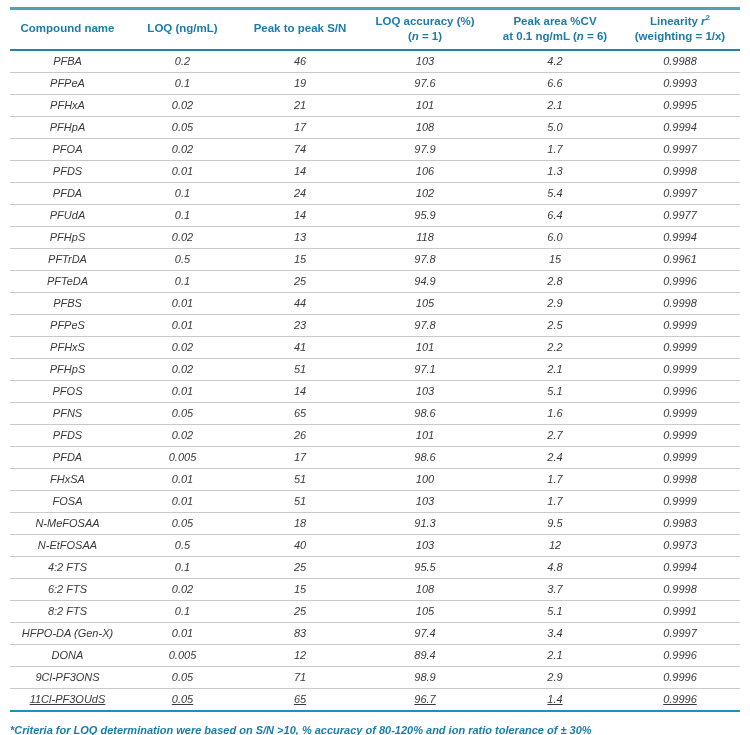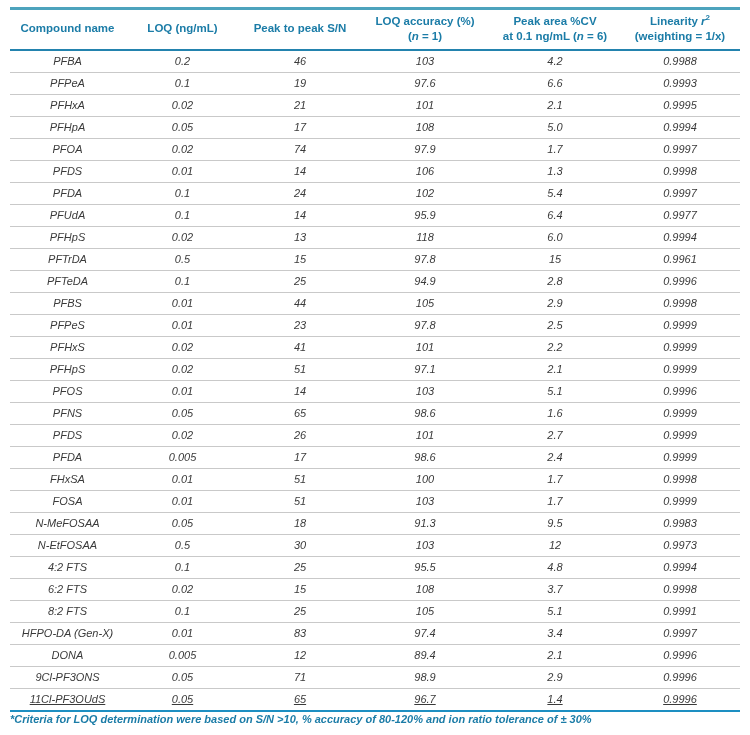--- a/index.html
+++ b/index.html
@@ -56,21 +56,21 @@
     padding: 0 2px;
     border-bottom: 1px solid #c9c9c9;
     white-space: nowrap;
     overflow: hidden;
   }
   tbody tr:last-child td {
     border-bottom: none;
     text-decoration: underline;
   }
   .footnote {
-    margin-top: 1px;
+    margin-top: 12px;
     color: #1b7ca7;
     font-weight: bold;
     font-style: italic;
     font-size: 11px;
     text-align: left;
   }
 </style>
 </head>
 <body>
 
@@ -267,21 +267,21 @@
           <td>N-MeFOSAA</td>
           <td>0.05</td>
           <td>18</td>
           <td>91.3</td>
           <td>9.5</td>
           <td>0.9983</td>
         </tr>
         <tr>
           <td>N-EtFOSAA</td>
           <td>0.5</td>
-          <td>30</td>
+          <td>40</td>
           <td>103</td>
           <td>12</td>
           <td>0.9973</td>
         </tr>
         <tr>
           <td>4:2 FTS</td>
           <td>0.1</td>
           <td>25</td>
           <td>95.5</td>
           <td>4.8</td>

